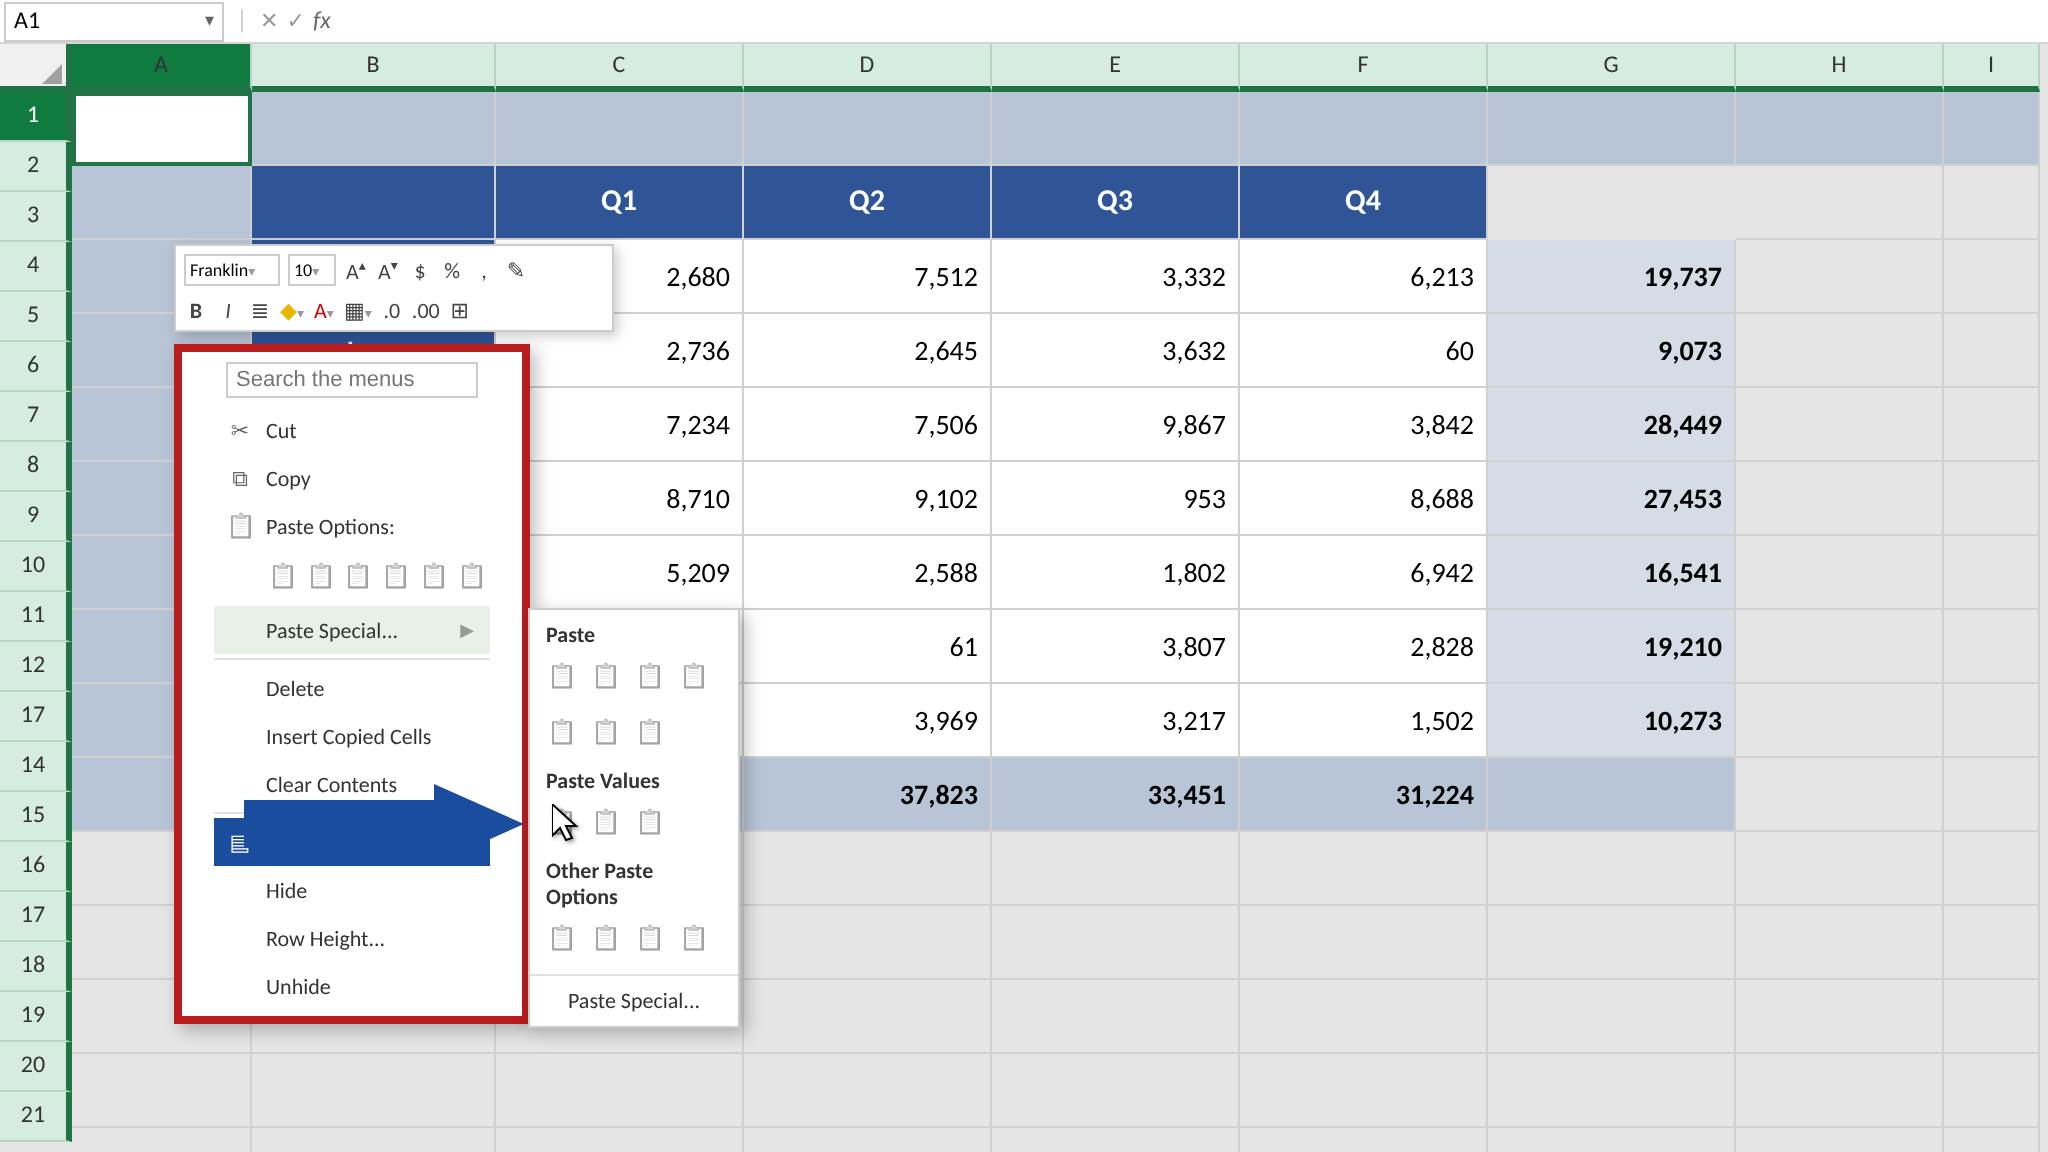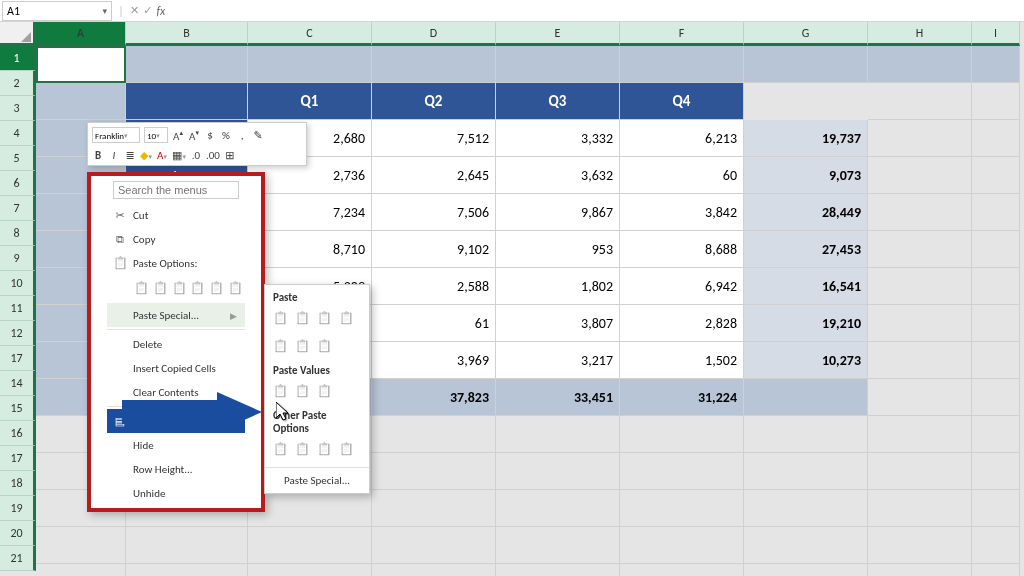--- a/index.html
+++ b/index.html
@@ -67,21 +67,21 @@
   .ctx-item { display: flex; align-items: center; height: 24px; padding: 0 8px 0 26px; font-size: 11px; color: #333; position: relative; cursor: pointer; }
   .ctx-item:hover, .ctx-item.hov { background: #e8f0e8; }
   .ctx-ico { position: absolute; left: 6px; width: 14px; text-align: center; font-size: 11px; color: #666; }
   .ctx-sub { margin-left: auto; font-size: 9px; color: #999; }
   .ctx-paste-row { display: flex; gap: 2px; padding: 2px 4px 4px 26px; }
   .paste-ico { width: 22px; height: 22px; border: 1px solid transparent; display: flex; align-items: center; justify-content: center; font-size: 13px; color: #888; cursor: pointer; }
   .ctx-sep { height: 1px; background: #e0e0e0; margin: 2px 0; }
   .ctx-item.blueblock { background: #1a4d9e; height: 24px; }
 
   
-  .sub-menu { position: absolute; left: 264px; top: 284px; width: 106px; background: #fff; border: 1px solid #ccc; box-shadow: 3px 3px 8px rgba(0,0,0,0.25); z-index: 70; padding: 4px 0 2px; }
+  .sub-menu { position: absolute; left: 264px; top: 304px; width: 106px; background: #fff; border: 1px solid #ccc; box-shadow: 3px 3px 8px rgba(0,0,0,0.25); z-index: 70; padding: 4px 0 2px; }
   .sub-label { font-size: 11px; font-weight: bold; padding: 2px 8px; color: #333; }
   .sub-row { display: flex; gap: 2px; padding: 2px 6px 6px; }
   .sub-row .paste-ico { width: 20px; height: 20px; }
   .sub-sep { height: 1px; background: #e0e0e0; margin: 2px 0; }
   .sub-item { padding: 4px 8px; font-size: 11px; color: #333; text-align: center; cursor: pointer; }
 
   .arrow-overlay { position: absolute; left: 122px; top: 392px; z-index: 80; pointer-events: none; }
   
   .cursor { position: absolute; left: 276px; top: 402px; z-index: 90; font-size: 16px; color: #000; pointer-events: none; }
   .cursor svg { filter: drop-shadow(1px 1px 1px rgba(0,0,0,0.4)); }

